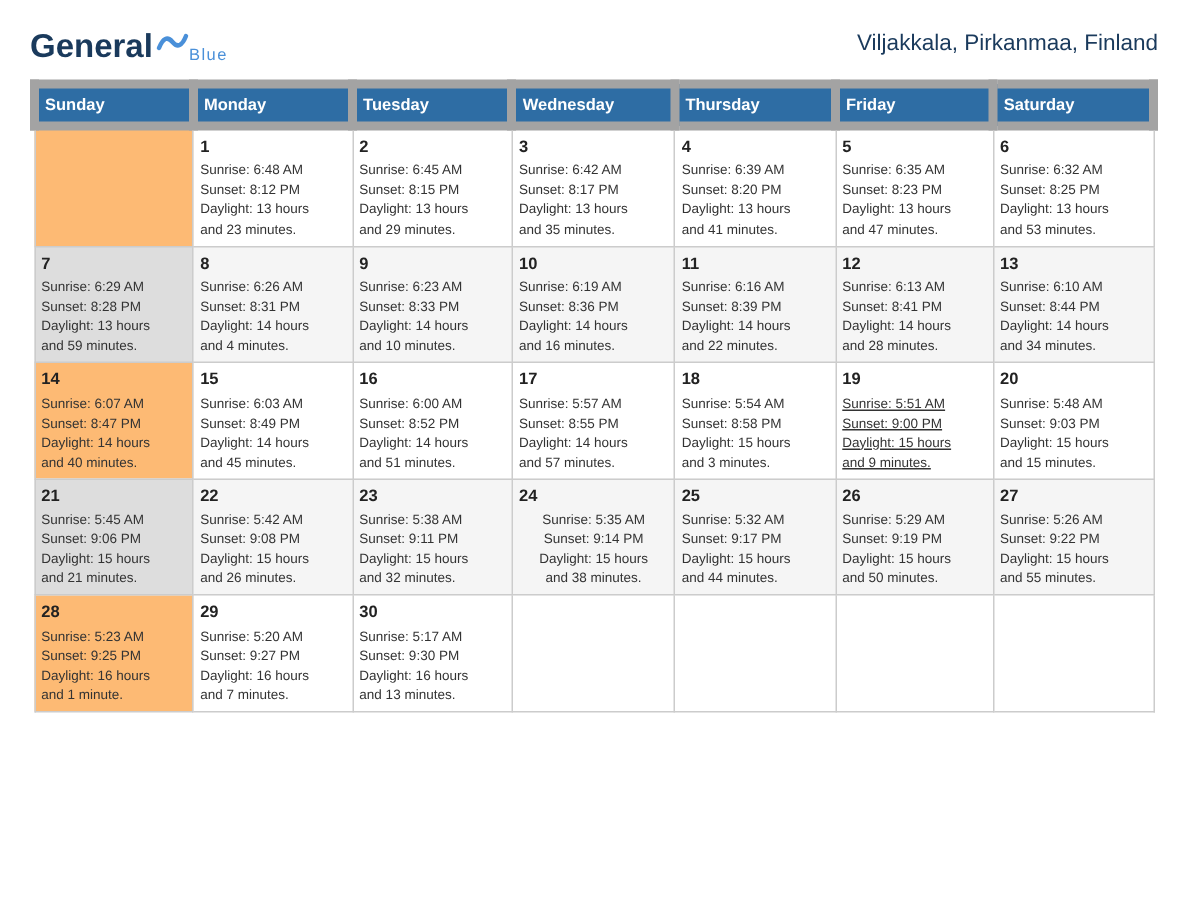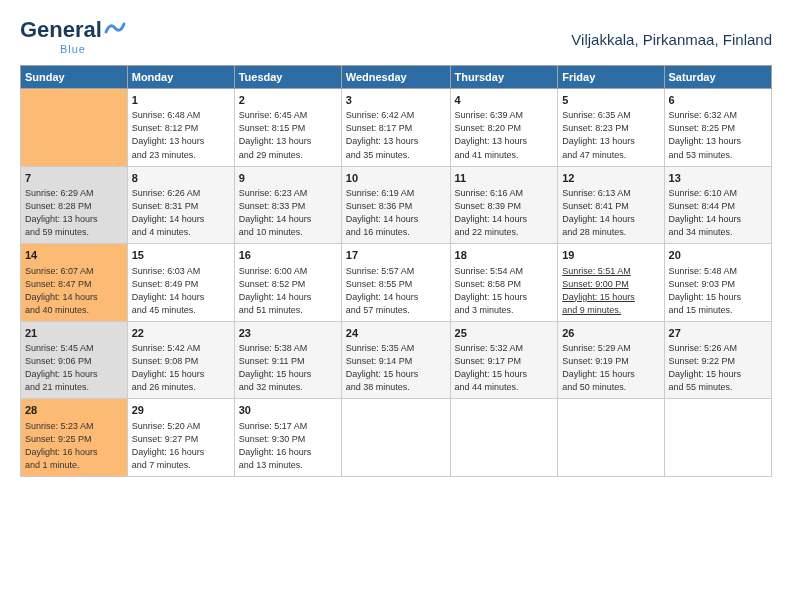--- a/index.html
+++ b/index.html
@@ -15,22 +15,22 @@
       padding: 18px 20px 10px 20px;
     }
     .header {
       display: flex;
       justify-content: space-between;
       align-items: flex-start;
       margin-bottom: 10px;
     }
     .logo {
       display: flex;
-      flex-direction: column;
-      align-items: center;
+      flex-direction: row;
+      align-items: flex-end;
     }
     .logo-text {
       font-size: 22px;
       font-weight: bold;
       color: #1a3a5c;
       line-height: 1;
     }
     .logo-sub {
       font-size: 11px;
       color: #4a90d9;
@@ -42,35 +42,35 @@
     }
     .main-title {
       font-size: 32px;
       font-weight: bold;
       color: #1a3a5c;
       line-height: 1.1;
     }
     .sub-title {
       font-size: 15px;
       color: #1a3a5c;
-      margin-top: 13px;
+      margin-top: 2px;
     }
     table {
       width: 100%;
       border-collapse: collapse;
       font-size: 10px;
     }
     thead tr th {
       background: #2e6da4;
       color: #fff;
       padding: 5px 4px;
       text-align: left;
       font-size: 11px;
       font-weight: bold;
-      border: 1px solid #a3a3a3;
+      border: 6px solid #a3a3a3;
     }
     tbody tr td {
       border: 1px solid #ccc;
       padding: 4px 4px;
       vertical-align: top;
       width: 113px;
       min-height: 70px;
       background: #fff;
       color: #333;
       font-size: 9.5px;
@@ -296,21 +296,21 @@
           </td>
           <td>
             <span class="day-num">23</span>
             <div class="day-info" style="white-space: pre-line;">Sunrise: 5:38 AM
 Sunset: 9:11 PM
 Daylight: 15 hours
 and 32 minutes.</div>
           </td>
           <td>
             <span class="day-num">24</span>
-            <div class="day-info" style="white-space: pre-line;">Sunrise: 5:35 AM
+            <div class="day-info" style="white-space: pre-line; text-align: center;">Sunrise: 5:35 AM
 Sunset: 9:14 PM
 Daylight: 15 hours
 and 38 minutes.</div>
           </td>
           <td>
             <span class="day-num">25</span>
             <div class="day-info" style="white-space: pre-line;">Sunrise: 5:32 AM
 Sunset: 9:17 PM
 Daylight: 15 hours
 and 44 minutes.</div>

